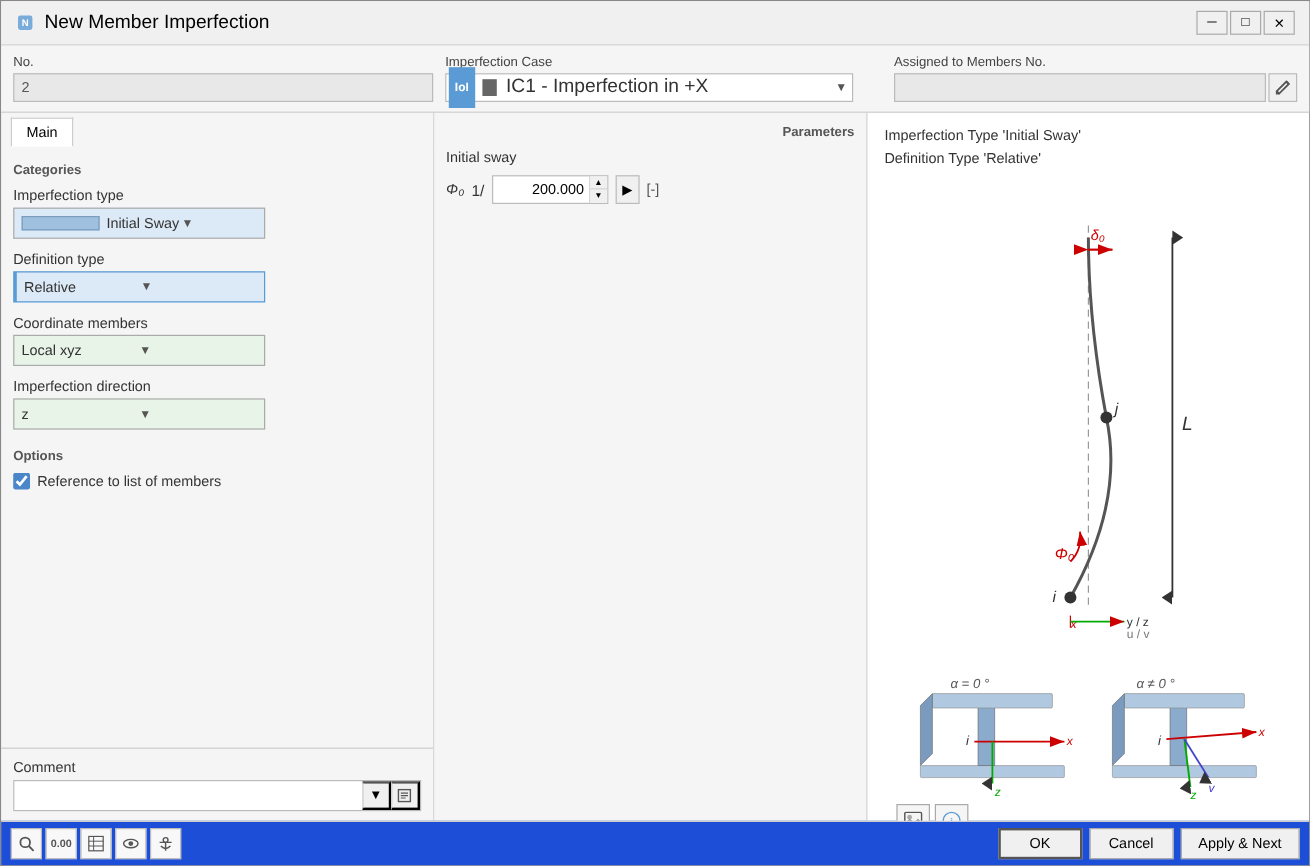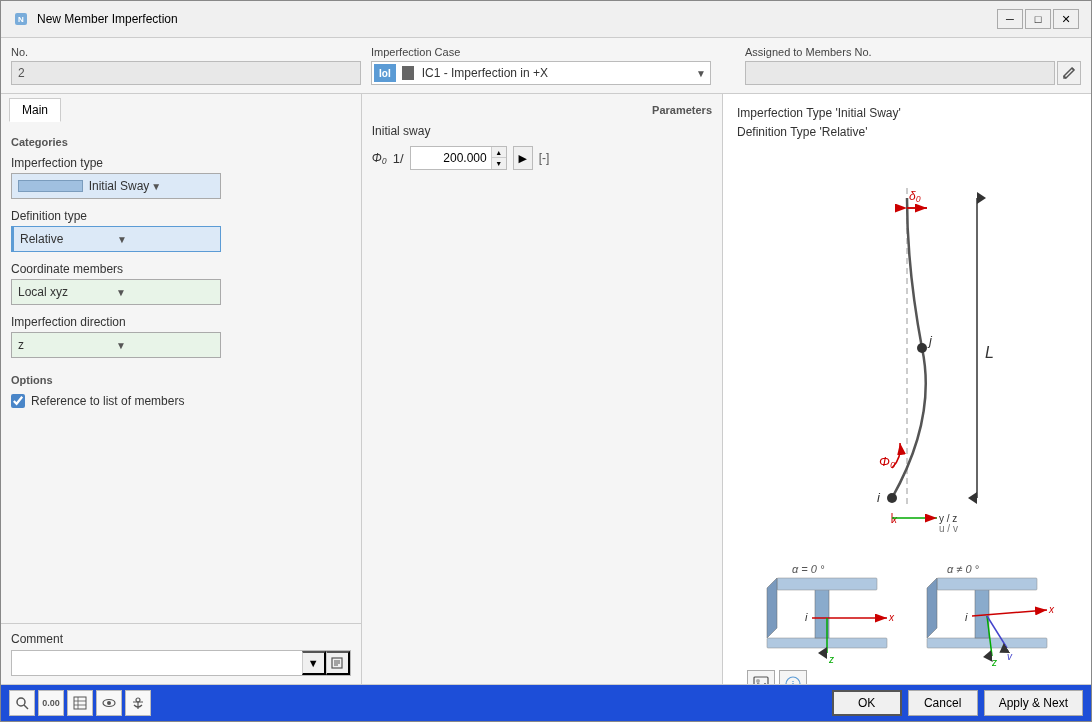--- a/index.html
+++ b/index.html
@@ -2,34 +2,34 @@
 <html><head>
   <meta charset="utf-8">
   <style>
     * { box-sizing: border-box; margin: 0; padding: 0; }
     body { font-family: 'Segoe UI', Arial, sans-serif; font-size: 12px; background: #f0f0f0; }
     
     .window { width: 1092px; height: 722px; background: #f0f0f0; border: 1px solid #888; display: flex; flex-direction: column; }
     
     .titlebar { background: #f0f0f0; padding: 8px 12px; display: flex; align-items: center; gap: 8px; border-bottom: 1px solid #ccc; }
     .titlebar-icon { width: 16px; height: 16px; }
-    .titlebar-title { flex: 1; font-size: 12px; color: #000; }
+    .titlebar-title { flex: 1; font-size: 16px; color: #000; }
     .titlebar-controls { display: flex; gap: 2px; }
     .titlebar-btn { width: 26px; height: 20px; background: #f0f0f0; border: 1px solid #aaa; cursor: pointer; font-size: 11px; display: flex; align-items: center; justify-content: center; }
     
     .header-row { display: flex; gap: 0; border-bottom: 1px solid #ccc; background: #f5f5f5; padding: 8px 10px; gap: 10px; }
     
     .field-group { display: flex; flex-direction: column; gap: 3px; }
     .field-group label { font-size: 11px; color: #444; }
     
     .text-input { height: 24px; padding: 2px 6px; border: 1px solid #bbb; background: #e8e8e8; font-size: 12px; color: #555; }
     
     .imperfection-case-wrapper { display: flex; align-items: center; border: 1px solid #bbb; height: 24px; background: #fff; width: 330px; }
-    .lol-badge { background: #5b9bd5; color: #fff; font-size: 10px; font-weight: bold; padding: 1px 5px; margin: 2px; height: 18px; display: flex; align-items: center; }
-    .case-text { flex: 1; padding: 0 4px; font-size: 12px; color: #333; }
+    .lol-badge { background: #5b9bd5; color: #fff; font-size: 10px; font-weight: bold; padding: 1px 5px; margin: 2px; height: 34px; display: flex; align-items: center; }
+    .case-text { flex: 1; padding: 0 4px; font-size: 16px; color: #333; }
     .case-dropdown-arrow { padding: 0 4px; color: #555; font-size: 10px; cursor: pointer; }
     
     .assigned-wrapper { display: flex; align-items: center; gap: 2px; }
     .assigned-input { width: 310px; height: 24px; border: 1px solid #bbb; background: #e8e8e8; padding: 2px 4px; }
     .assigned-btn { width: 24px; height: 24px; border: 1px solid #bbb; background: #f0f0f0; cursor: pointer; display: flex; align-items: center; justify-content: center; font-size: 12px; }
     
     .main-content { display: flex; flex: 1; overflow: hidden; }
     
     .left-panel { width: 370px; display: flex; flex-direction: column; border-right: 1px solid #ccc; justify-content: flex-end; }
     

